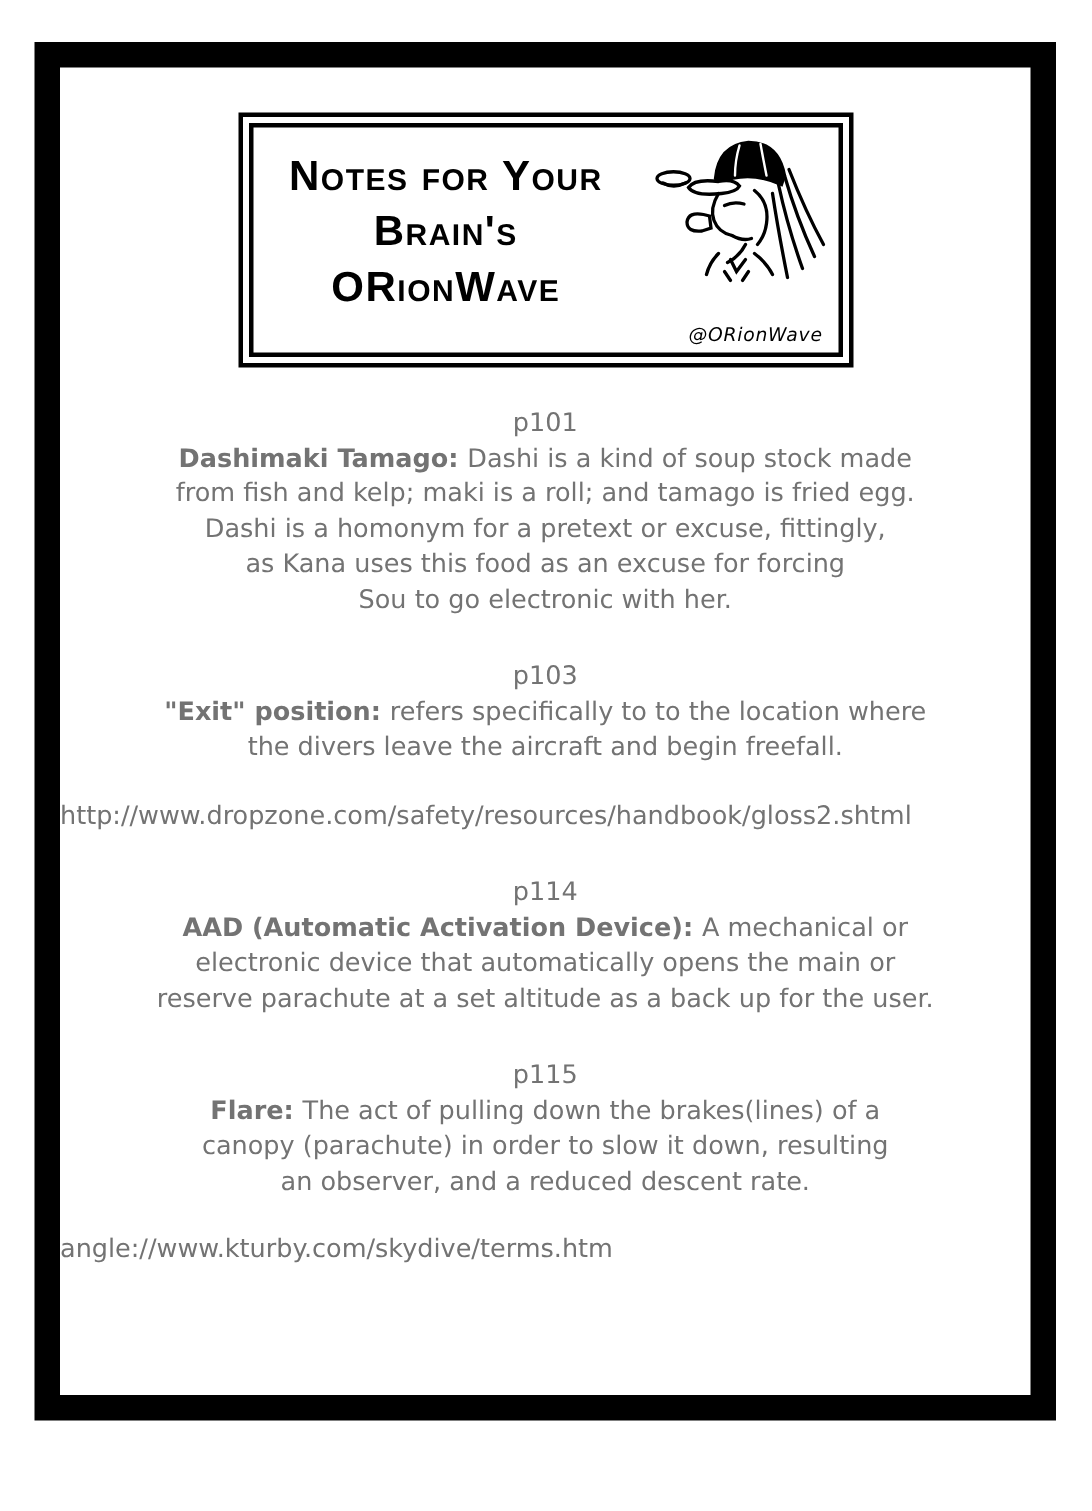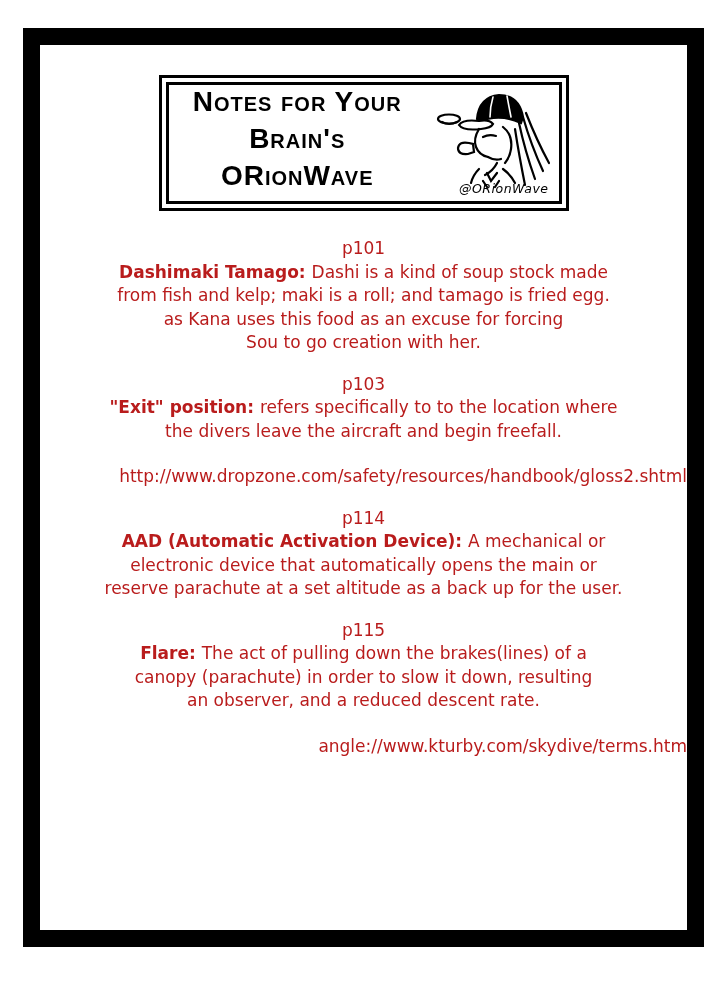--- a/index.html
+++ b/index.html
@@ -17,21 +17,21 @@
     position: absolute;
     left: 23px;
     top: 28px;
     width: 681px;
     height: 919px;
     border: 17px solid #000000;
     background: #ffffff;
   }
   .title-box {
     width: 410px;
-    height: 136px;
+    height: 170px;
     margin: 30px auto 0 auto;
     border: 3px solid #000000;
     padding: 4px;
     background: #ffffff;
   }
   .title-inner {
     position: relative;
     width: 100%;
     height: 100%;
     border: 3px solid #000000;
@@ -62,27 +62,27 @@
     bottom: 5px;
     font-size: 12.5px;
     font-weight: 400;
     font-style: italic;
     letter-spacing: 0.5px;
   }
   .notes {
     text-align: center;
     font-size: 17px;
     line-height: 23.5px;
-    color: #b91c1c;
+    color: #737373;
   }
-  .note-section { margin-top: 18px; }
+  .note-section { margin-top: 28px; }
   .note-section.first { margin-top: 26px; }
   .term { font-weight: 700; }
   .note-url {
-    text-align: right;
+    text-align: left;
     font-size: 17px;
     line-height: 23.5px;
     margin-top: 22px;
     margin-bottom: 10px;
   }
   .footer {
     position: absolute;
     left: 0;
     top: 966px;
     width: 100%;
@@ -130,22 +130,23 @@
         </svg>
         <div class="signature">@ORionWave</div>
       </div>
     </div>
 
     <div class="notes" id="notes">
         <div class="note-section first">
           <div class="page-label">p101</div>
           <div class="note-line"><span class="term">Dashimaki Tamago: </span>Dashi is a kind of soup stock made</div>
           <div class="note-line">from fish and kelp; maki is a roll; and tamago is fried egg.</div>
+          <div class="note-line">Dashi is a homonym for a pretext or excuse, fittingly,</div>
           <div class="note-line">as Kana uses this food as an excuse for forcing</div>
-          <div class="note-line">Sou to go creation with her.</div>
+          <div class="note-line">Sou to go electronic with her.</div>
         </div>
         <div class="note-section">
           <div class="page-label">p103</div>
           <div class="note-line"><span class="term">"Exit" position: </span>refers specifically to to the location where</div>
           <div class="note-line">the divers leave the aircraft and begin freefall.</div>
         </div>
         <div class="note-url">http://www.dropzone.com/safety/resources/handbook/gloss2.shtml</div>
         <div class="note-section">
           <div class="page-label">p114</div>
           <div class="note-line"><span class="term">AAD (Automatic Activation Device): </span>A mechanical or</div>

